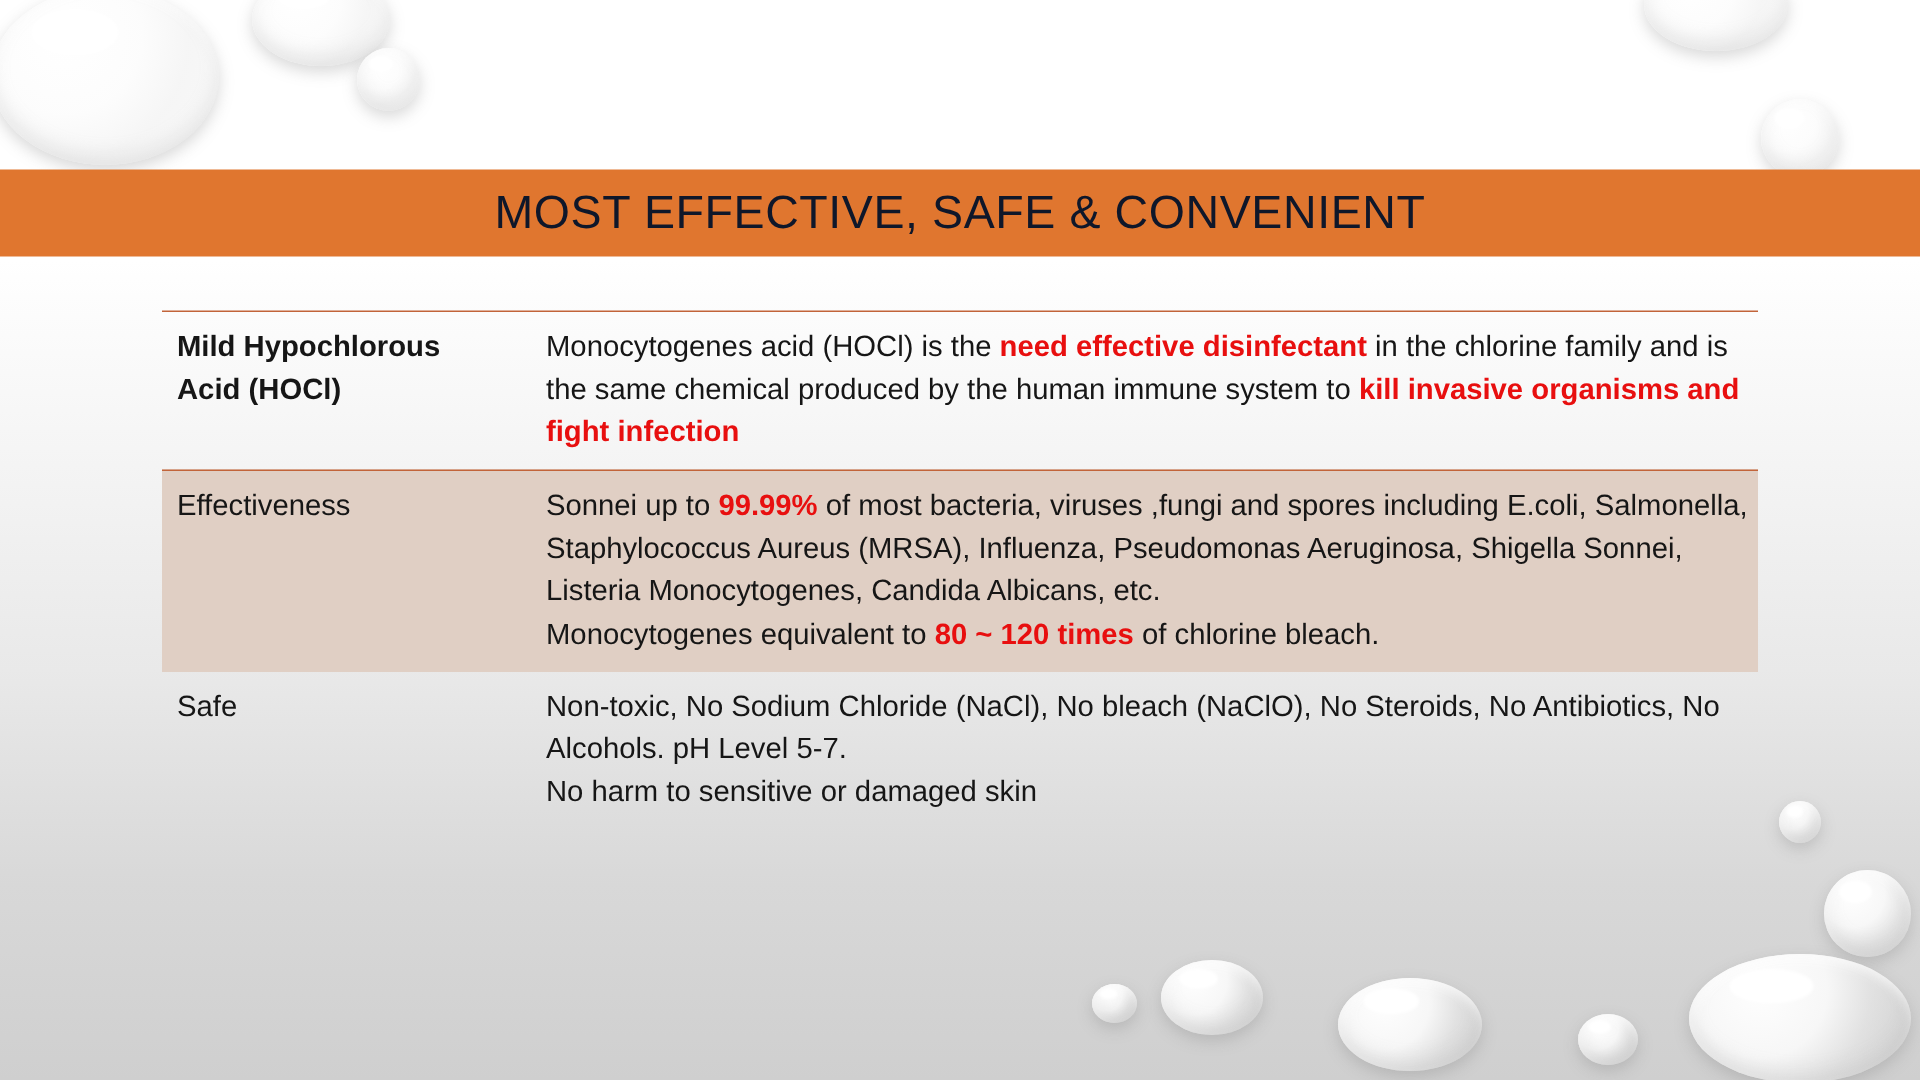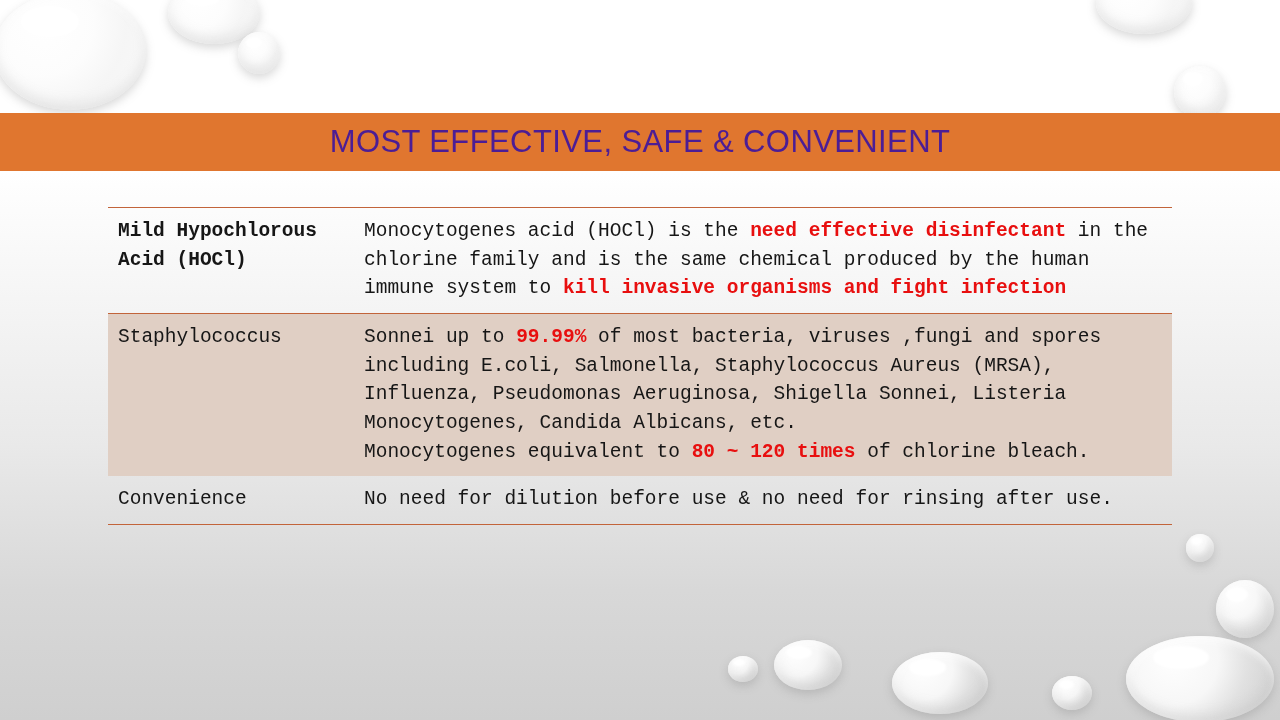--- a/index.html
+++ b/index.html
@@ -44,38 +44,37 @@
     left: 0;
     top: 113px;
     width: 1280px;
     height: 58px;
     background: #e0762f;
     display: flex;
     align-items: center;
     justify-content: center;
   }
   .title-text {
-    color: #4c1d95;
+    color: #0f172a;
     font-size: 31px;
     letter-spacing: 0.4px;
     font-weight: 400;
     text-transform: uppercase;
     white-space: nowrap;
   }
   .table-wrap {
     position: absolute;
     left: 108px;
     top: 207px;
     width: 1064px;
   }
   table.factsheet {
     border-collapse: collapse;
     width: 1064px;
     table-layout: fixed;
-    font-family: Liberation Mono, monospace;
   }
   table.factsheet td {
     vertical-align: top;
     padding: 9px 4px 10px 10px;
     font-size: 19.5px;
     line-height: 1.47;
     color: #161616;
   }
   td.label {
     width: 232px;
@@ -129,30 +128,33 @@
           <td class="label bold">
             <span class="nowrapline">Mild Hypochlorous</span>
             <span class="nowrapline">Acid (HOCl)</span>
           </td>
           <td>
             <span>Monocytogenes acid (HOCl) is the </span><span class="hl">need effective disinfectant</span><span> in the chlorine family and is the same chemical produced by the human immune system to </span><span class="hl">kill invasive organisms and fight infection</span>
           </td>
         </tr>
 
         <tr class="shaded topline">
-          <td class="label">Staphylococcus</td>
+          <td class="label">Effectiveness</td>
           <td>
             <span>Sonnei up to </span><span class="hl">99.99%</span><span> of most bacteria, viruses ,fungi and spores including E.coli, Salmonella, Staphylococcus Aureus (MRSA), Influenza, Pseudomonas Aeruginosa, Shigella Sonnei, Listeria Monocytogenes, Candida Albicans, etc.</span><br>
             <span>Monocytogenes equivalent to </span><span class="hl">80 ~ 120 times</span><span> of chlorine bleach.</span>
           </td>
         </tr>
 
+        <tr>
+          <td class="label">Safe</td>
+          <td>
+            <span>Non-toxic, No Sodium Chloride (NaCl), No bleach (NaClO), No Steroids, No Antibiotics, No Alcohols. pH Level 5-7.</span><br>
+            <span>No harm to sensitive or damaged skin</span>
+          </td>
+        </tr>
 
 
-        <tr class="botline">
-          <td class="label">Convenience</td>
-          <td>No need for dilution before use &amp; no need for rinsing after use.</td>
-        </tr>
       </tbody>
     </table>
   </div>
 
 </div>
 
 </body></html>

